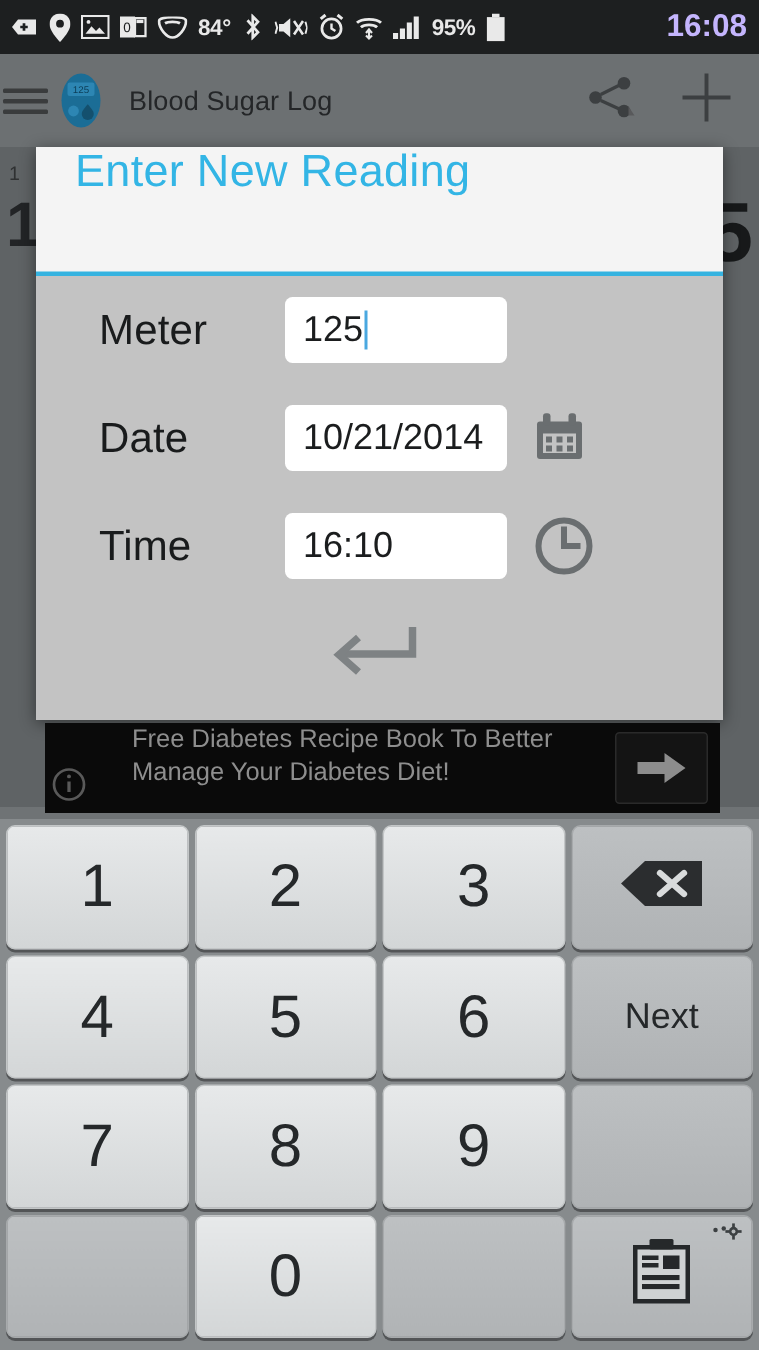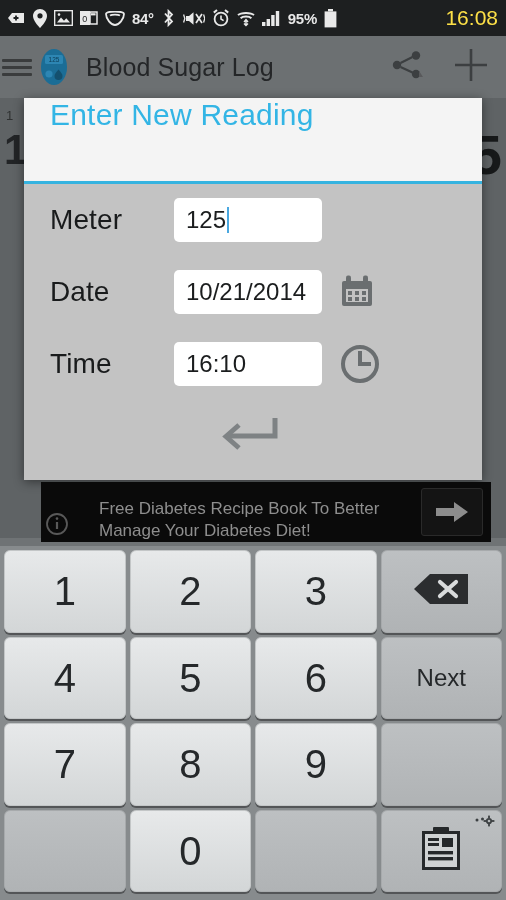--- a/index.html
+++ b/index.html
@@ -20,38 +20,38 @@
     padding:0 8px 0 6px;
     color:#f2f2f2;
   }
   #status-bar .sb-icon { margin-right:7px; display:flex; align-items:center; }
   #status-bar .sb-text {
     font-size:15px; font-weight:bold; letter-spacing:-0.3px;
     margin-right:7px; color:#e8e8e8;
   }
   #status-bar .spacer { flex:1 1 auto; }
   #clock-text {
-    font-size:21px; color:#fde047; letter-spacing:0px;
-    margin-left:4px; font-weight:400;
+    font-size:21px; color:#c4b5fd; letter-spacing:0px;
+    margin-left:4px; font-weight:700;
   }
 
   
   #action-bar {
     position:absolute; top:36px; left:0; width:506px; height:62px;
     background:#6c7072;
     display:flex; align-items:center;
   }
   #hamburger-icon {
     width:30px; margin-left:2px;
     display:flex; flex-direction:column; justify-content:center; gap:4px;
   }
   #hamburger-icon i { display:block; height:3px; background:#3a3c3d; border-radius:1px; }
   #app-icon { margin-left:4px; width:36px; height:44px; display:flex; align-items:center; justify-content:center; }
   #app-title {
-    font-size:25px; color:#242628; margin-left:14px; letter-spacing:0.1px;
+    font-size:18px; color:#242628; margin-left:14px; letter-spacing:0.1px;
   }
   .bar-spacer { flex:1 1 auto; }
   #share-icon { margin-right:28px; }
   #add-icon { margin-right:16px; }
 
   
   #bg-content {
     position:absolute; top:98px; left:0; width:506px; height:440px;
     background:#5f6365;
     overflow:hidden;
@@ -78,21 +78,21 @@
   #dialog-header {
     height:86px; background:#f4f4f4;
     border-bottom:3px solid #35b3e0;
     display:flex; 
   }
   #dialog-title {
     font-size:30px; color:#33b5e5; margin-left:26px; letter-spacing:0.2px;
   }
   .form-row {
     display:flex; align-items:center;
-    height:72px; padding-left:26px;
+    height:72px; padding-left:42px;
   }
   .form-label {
     font-size:28px; color:#191b1c; width:124px; letter-spacing:0.1px;
   }
   .form-input {
     width:148px; height:44px; background:#ffffff;
     border-radius:5px; display:flex; align-items:center;
     padding-left:12px; position:relative;
   }
   .form-input .val { font-size:24px; color:#1b1d1e; letter-spacing:0px; }
@@ -102,23 +102,23 @@
   }
   .row-icon { margin-left:18px; display:flex; align-items:center; }
   #submit-row {
     display:flex; align-items:center; justify-content:center;
     height:70px;
   }
   #enter-arrow { margin-left:-10px; }
 
   
   #ad-banner {
-    position:absolute; left:41px; top:482px; width:450px; height:60px;
+    position:absolute; left:30px; top:482px; width:450px; height:60px;
     background:#0a0a0a;
-    display:flex; align-items:flex-end;
+    display:flex; align-items:flex-start;
     overflow:hidden;
   }
   #ad-info-icon {
     position:absolute; left:4px; bottom:2px;
     opacity:.55;
   }
   #ad-text {
     margin-left:58px; width:300px;
     color:#8e8e8e; font-size:17px; line-height:22px;
   }

